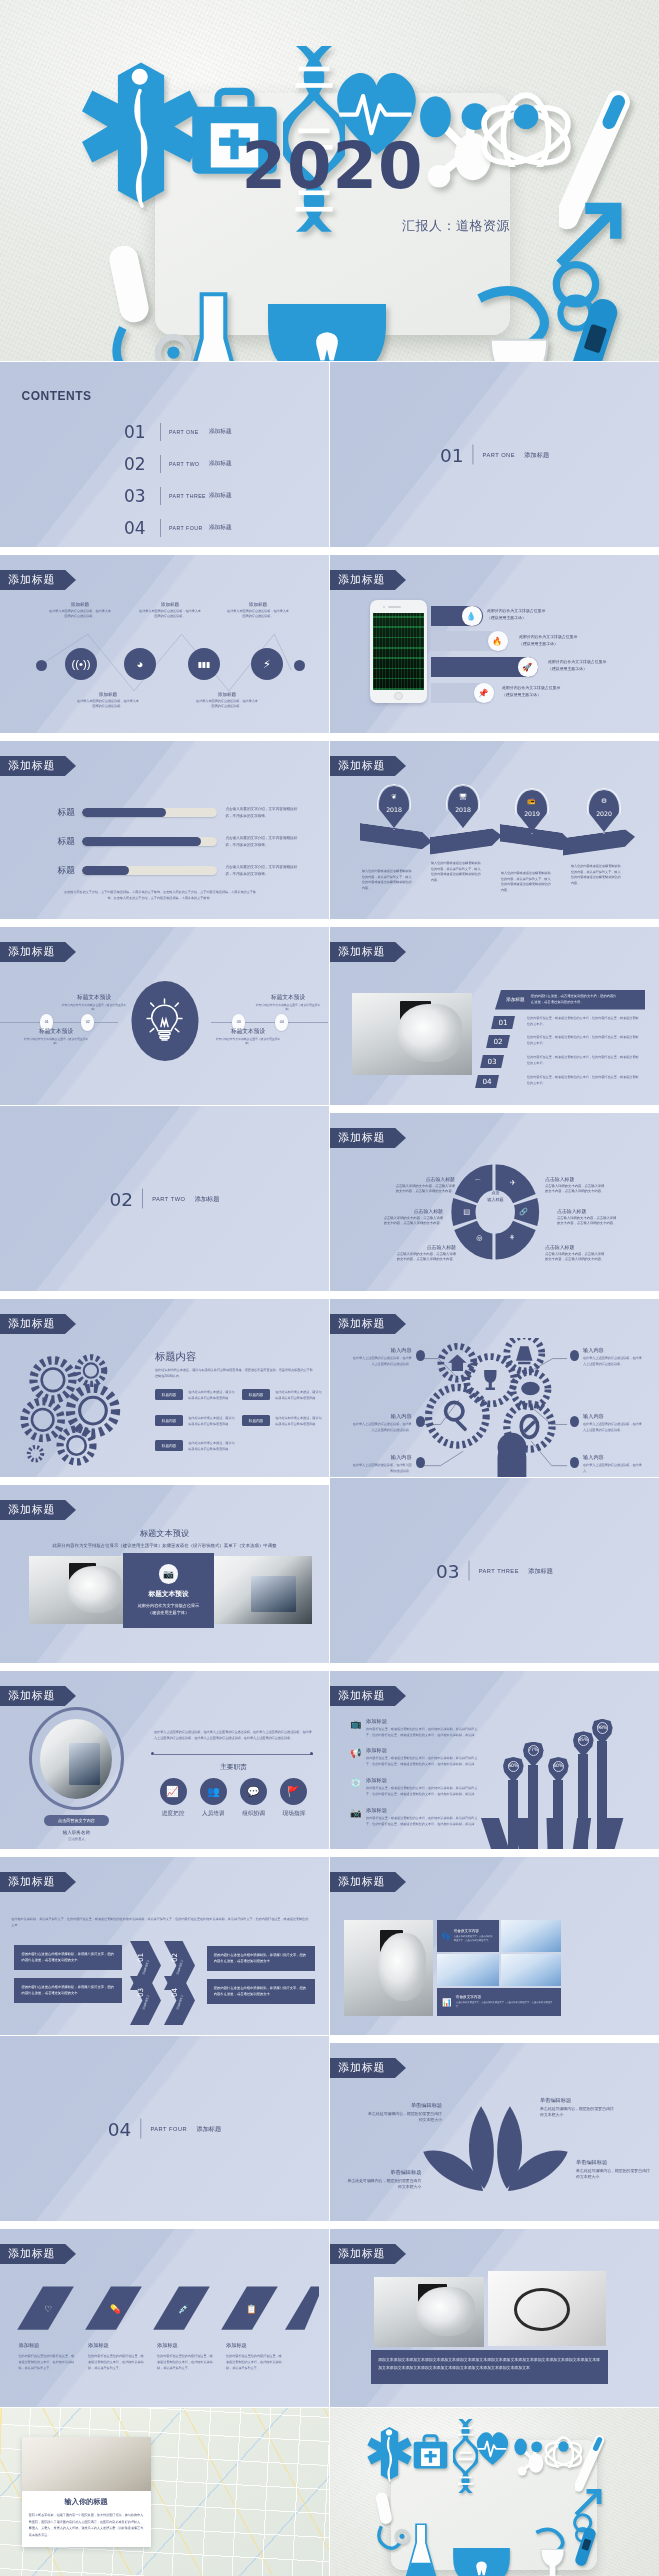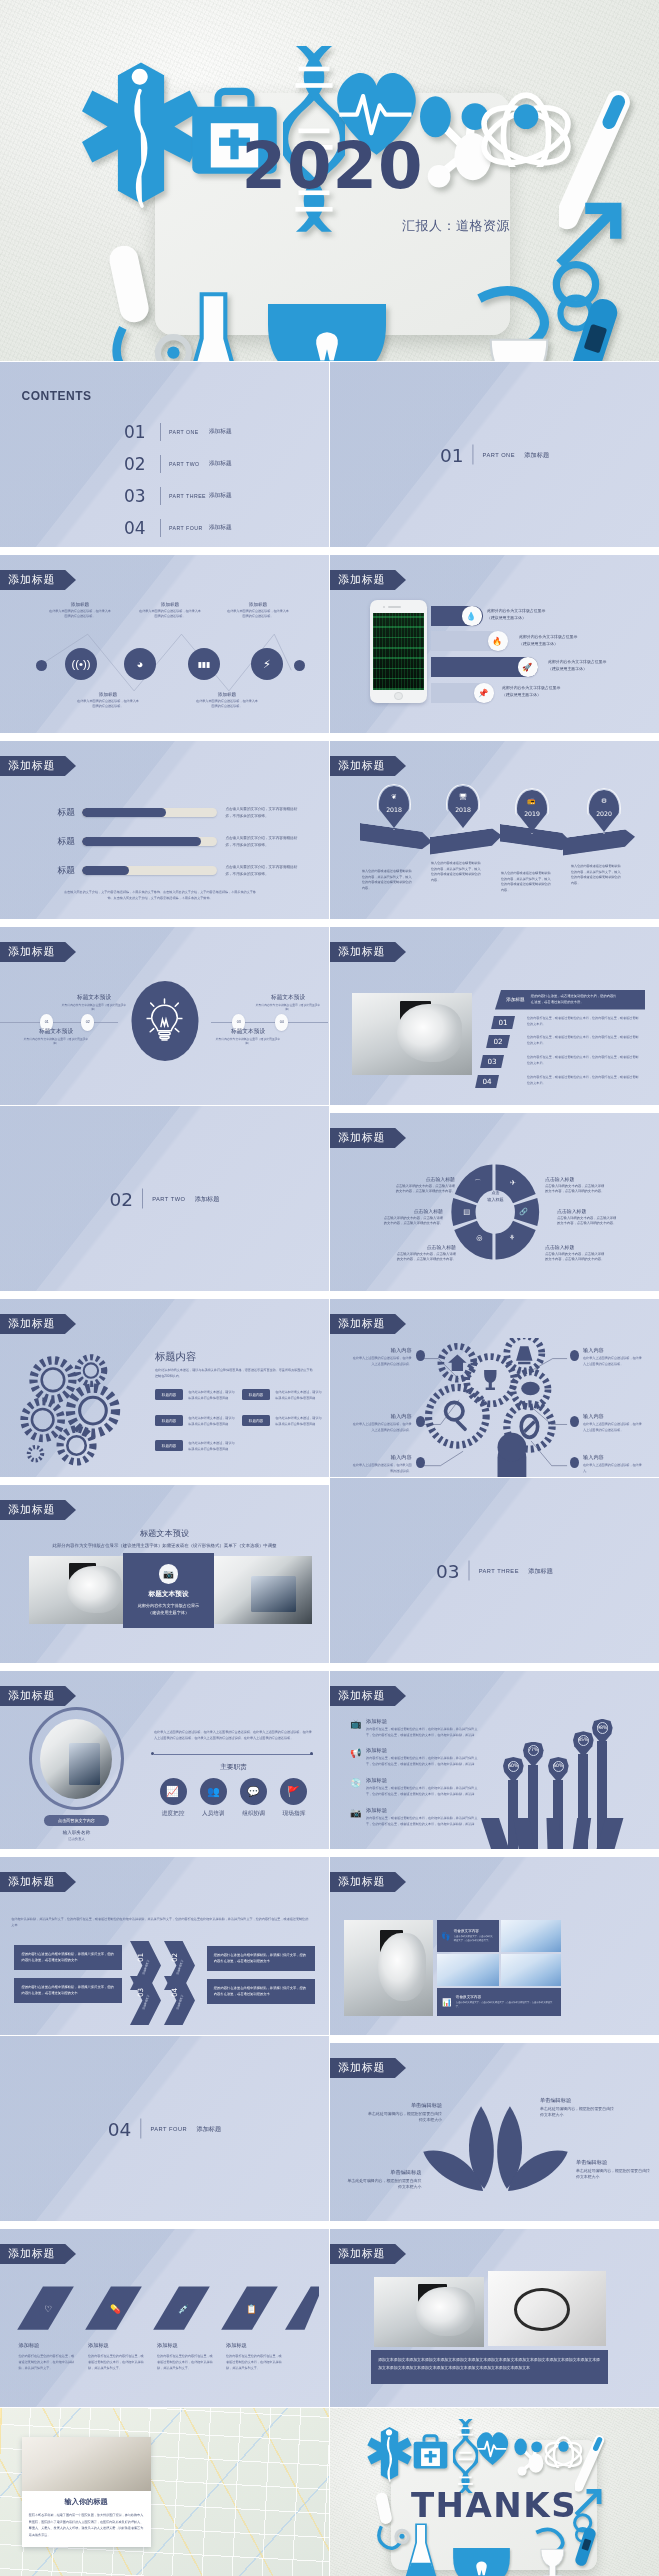--- a/index.html
+++ b/index.html
@@ -1210,19 +1210,18 @@
         <svg class="ico-s" style="left:200px;top:116px;" width="44" height="59" viewBox="0 0 210 280">
           <path d="M30 40 q70 -36 112 14 q36 44 -18 76 q-48 28 -8 68" fill="none" stroke="#2a9ad6" stroke-width="18"></path>
           <path class="wht" d="M52 120 h110 q0 62 -40 80 v44 h30 v20 h-90 v-20 h30 v-44 q-40 -18 -40 -80z" stroke="#cfd5d8" stroke-width="4"></path>
         </svg>
         <svg class="ico-s" style="left:123px;top:140px;" width="57" height="37" viewBox="0 0 230 150">
           <path class="blue" d="M0 0 h230 v40 q0 110 -115 110 q-115 0 -115 -110z"></path>
           <path class="wht" d="M100 60 q15 -10 30 0 q10 8 4 26 l-6 24 h-8 l-5 -22 l-5 22 h-8 l-6 -24 q-6 -18 4 -26z"></path>
         </svg>
 
         <div class="thanks-card"></div>
-        <div class="thanks-word">THANKS</div>
       </div>
     </div>
 
   </div>
 </div>
 
 
 </body></html>

